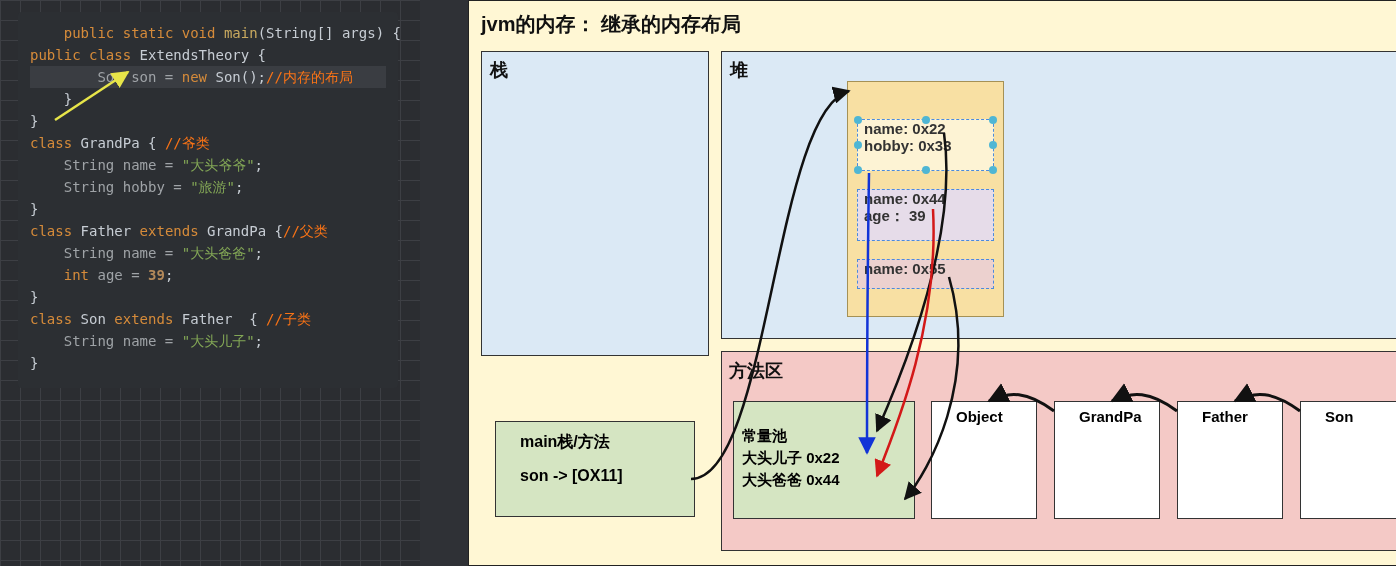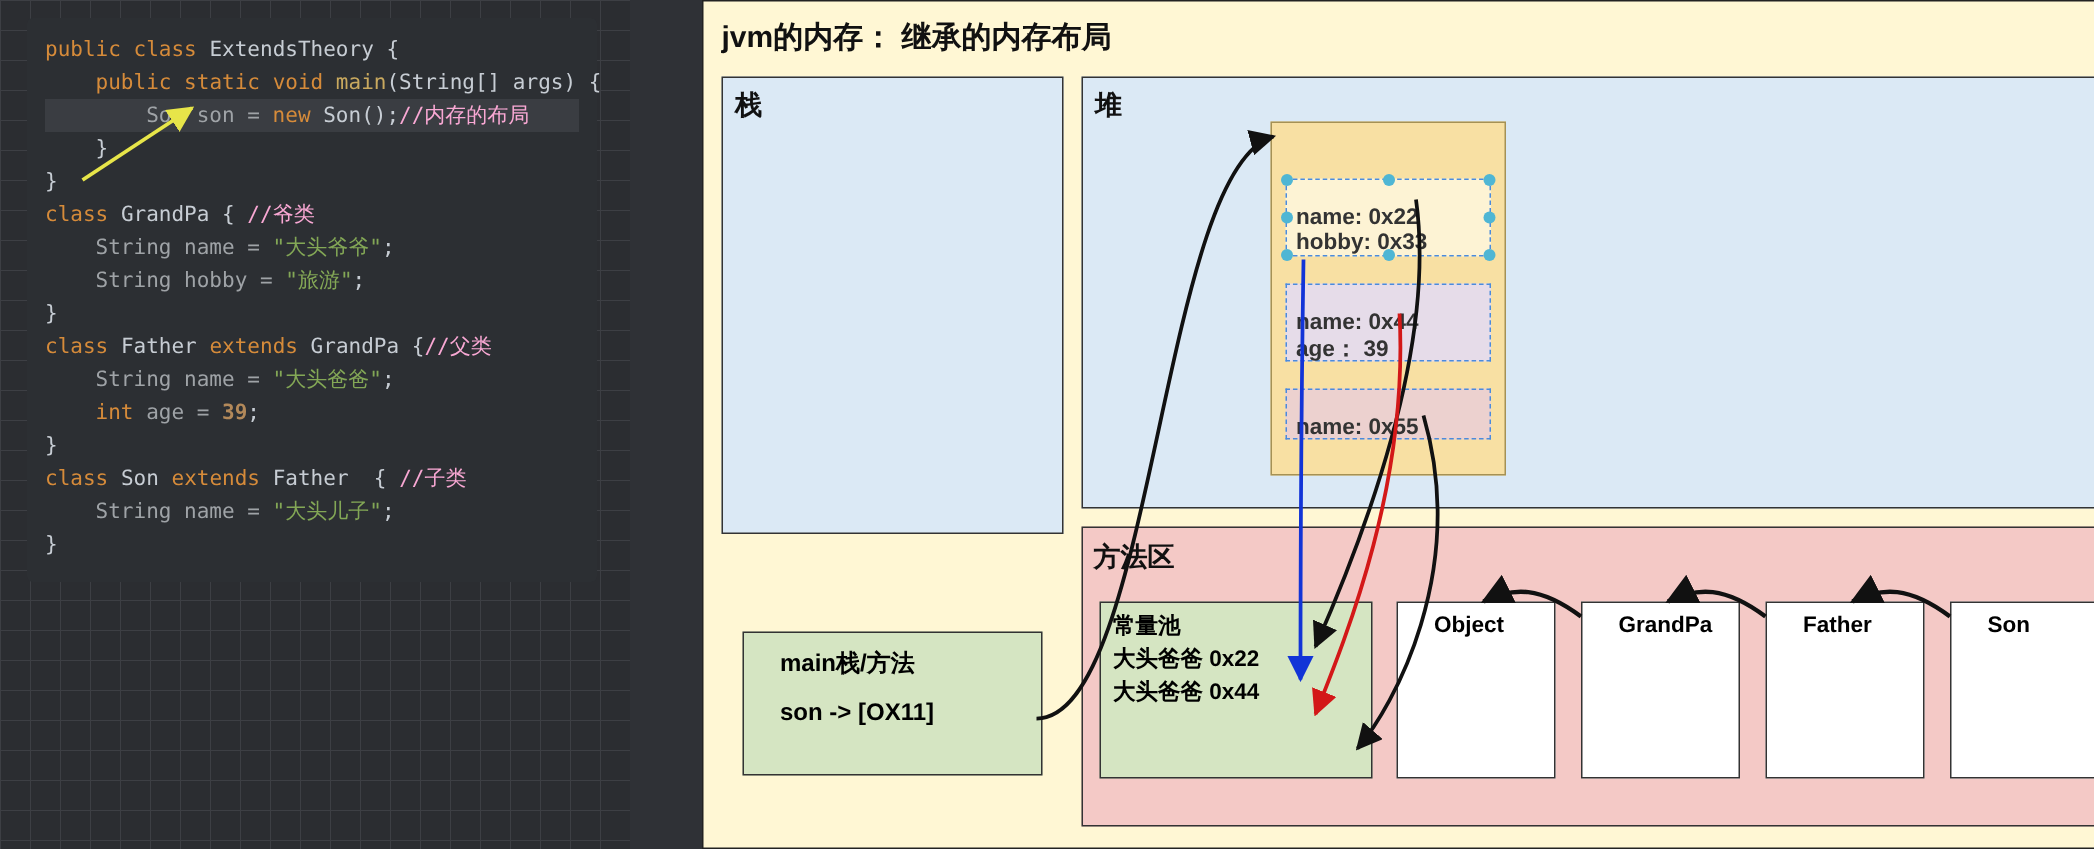--- a/index.html
+++ b/index.html
@@ -34,21 +34,21 @@
     font-family: Consolas, Menlo, monospace;
     font-size: 14px;
     line-height: 22px;
     color: #aab2bf;
   }
   .code-pane .line { white-space: pre; }
   .kw-orange { color: #d68b3a; }         
   .ident { color: #c7cdd4; }           
   .var { color: #9fa3a7; }
   .str { color: #83a756; }
-  .cmt { color: #f9a8d4; }
+  .cmt { color: #f97316; }
   .num { color: #b3895a; font-weight: bold; }
   .hl-line { background: #3a3d42; }
 
   
   .canvas {
     position: absolute;
     left: 420px; top: 0;
     width: 976px; height: 566px;
     background: #fff7d4;
     border: 1px solid #222;
@@ -101,21 +101,21 @@
     position: absolute;
     left: 386px; top: 86px;
     font-size: 17px;
     font-weight: 700;
   }
   .obj-sec {
     position: absolute;
     width: 137px;
     border: 1px dashed #4b8bdc;
     background: #fff8e3;
-    padding: 16px 6px;
+    padding: 0 6px;
     font-size: 15px;
     font-weight: 600;
     color: #333;
   }
   .obj-sec.selected {
     border: 1px dashed #4b8bdc;
   }
   .sel-handle { position:absolute; width:8px; height:8px; background:#4fb6d4; border-radius:50%; }
   .sec-grandpa { left: 388px; top: 118px; height: 52px; background:#fdf3d4; }
   .sec-father  { left: 388px; top: 188px; height: 52px; background:#e6dce9; }
@@ -128,21 +128,21 @@
     background: #f4c9c6;
   }
   .method-label { left: 260px; top: 358px; }
 
   .const-pool {
     position: absolute;
     left: 264px; top: 400px;
     width: 182px; height: 118px;
     background: #d5e5c2;
     border: 1px solid #333;
-    padding: 5px 8px;
+    padding: 23px 8px;
     font-size: 15px;
     font-weight: 700;
     line-height: 22px;
   }
   .class-box {
     position: absolute;
     top: 400px;
     width: 106px; height: 118px;
     background: #ffffff;
     border: 1px solid #333;
@@ -166,22 +166,22 @@
   }
 
   svg.overlay { position:absolute; left:0; top:0; pointer-events:none; }
 </style>
 </head>
 <body>
 
 <div class="grid-bg"></div>
 
 <div class="code-pane">
+  <div class="line">    <span class="kw-orange">public</span> <span class="kw-orange">static</span> <span class="kw-orange">void</span> <span class="ident" style="color:#c9a95f">main</span><span class="ident">(String[] args)</span><span class="ident"> {</span></div>
   <div class="line"><span class="kw-orange">public</span> <span class="kw-orange">class</span> <span class="ident">ExtendsTheory</span><span class="ident"> {</span></div>
-  <div class="line">    <span class="kw-orange">public</span> <span class="kw-orange">static</span> <span class="kw-orange">void</span> <span class="ident" style="color:#c9a95f">main</span><span class="ident">(String[] args)</span><span class="ident"> {</span></div>
   <div class="line hl-line">        <span class="var">Son son = </span><span class="kw-orange">new</span> <span class="ident">Son();</span><span class="cmt">//内存的布局</span></div>
   <div class="line">    <span class="ident">}</span></div>
   <div class="line"><span class="ident">}</span></div>
   <div class="line"><span class="kw-orange">class</span> <span class="ident">GrandPa</span> <span class="ident">{</span><span class="cmt"> //爷类</span></div>
   <div class="line">    <span class="var">String name = </span><span class="str">"大头爷爷"</span><span class="ident">;</span></div>
   <div class="line">    <span class="var">String hobby = </span><span class="str">"旅游"</span><span class="ident">;</span></div>
   <div class="line"><span class="ident">}</span></div>
   <div class="line"><span class="kw-orange">class</span> <span class="ident">Father</span> <span class="kw-orange">extends</span> <span class="ident">GrandPa</span> <span class="ident">{</span><span class="cmt">//父类</span></div>
   <div class="line">    <span class="var">String name = </span><span class="str">"大头爸爸"</span><span class="ident">;</span></div>
   <div class="line">    <span class="kw-orange">int</span> <span class="var">age = </span><span class="num">39</span><span class="ident">;</span></div>
@@ -235,21 +235,21 @@
   </div>
   <div class="obj-sec sec-son">
     <div>name: 0x55</div>
   </div>
 
   <div class="region method-region"></div>
   <div class="region-label method-label" style="position:absolute;font-family:Liberation Serif, serif;">方法区</div>
 
   <div class="const-pool">
     <div>常量池</div>
-    <div>大头爸爸  0x22</div>
+    <div>大头儿子  0x22</div>
     <div>大头爸爸  0x44</div>
   </div>
 
   <div class="class-box cb-object">Object</div>
   <div class="class-box cb-grandpa">GrandPa</div>
   <div class="class-box cb-father">Father</div>
   <div class="class-box cb-son">Son</div>
 
   <div class="floating-badge">
     <svg width="16" height="16" viewBox="0 0 16 16">

